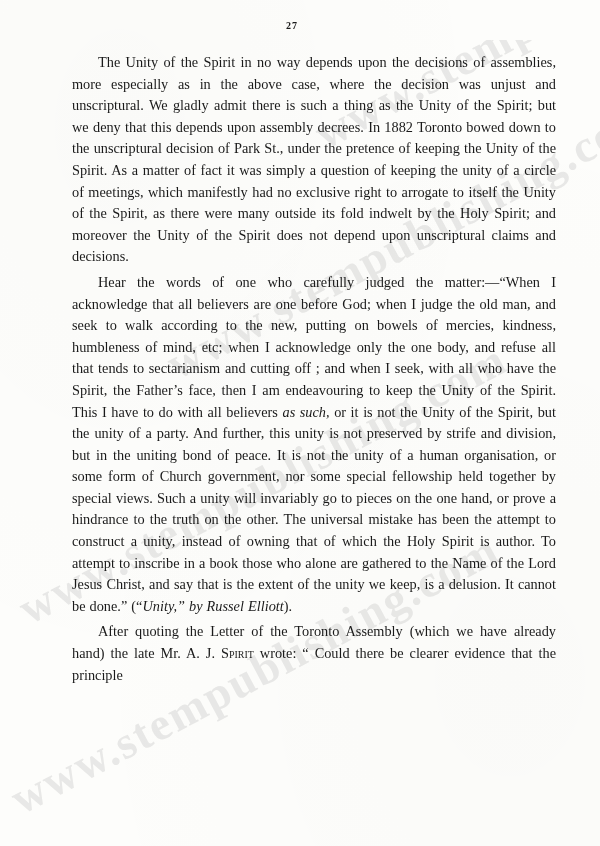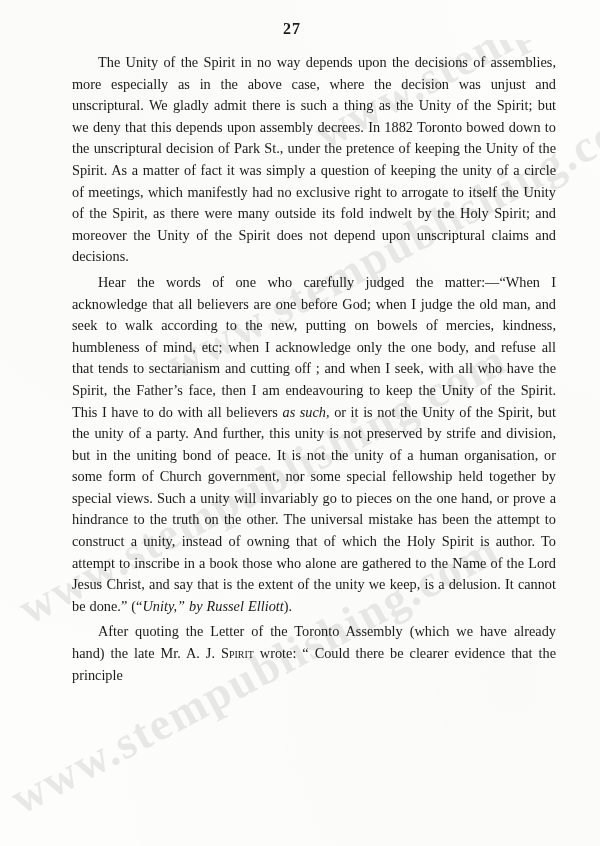--- a/index.html
+++ b/index.html
@@ -55,21 +55,21 @@
   .wm2 { left: 170px; top: 300px; font-size: 46px; }
   .wm3 { left: 22px;  top: 545px; font-size: 46px; }
   .wm4 { left: 14px;  top: 735px; font-size: 46px; }
 
   .page-number {
     position: absolute;
     top: 20px;
     left: 0;
     right: 16px;
     text-align: center;
-    font-size: 16px;
+    font-size: 10px;
     font-weight: bold;
     letter-spacing: 1px;
     font-family: "Liberation Serif", serif;
   }
   .body-text {
     position: absolute;
     top: 52px;
     left: 72px;
     width: 484px;
   }

